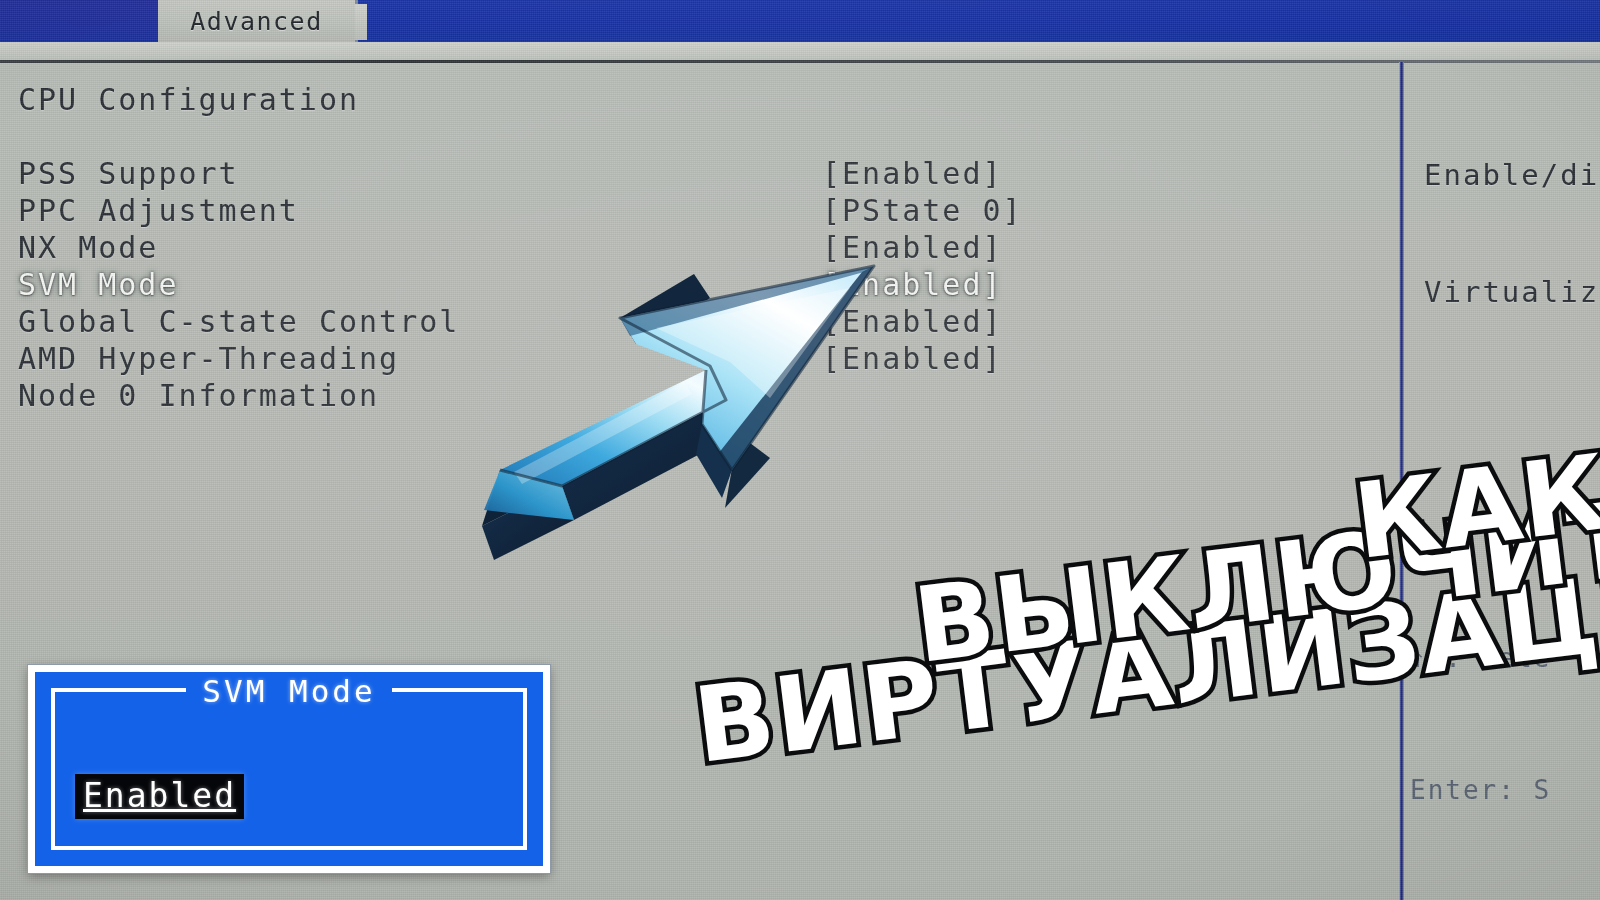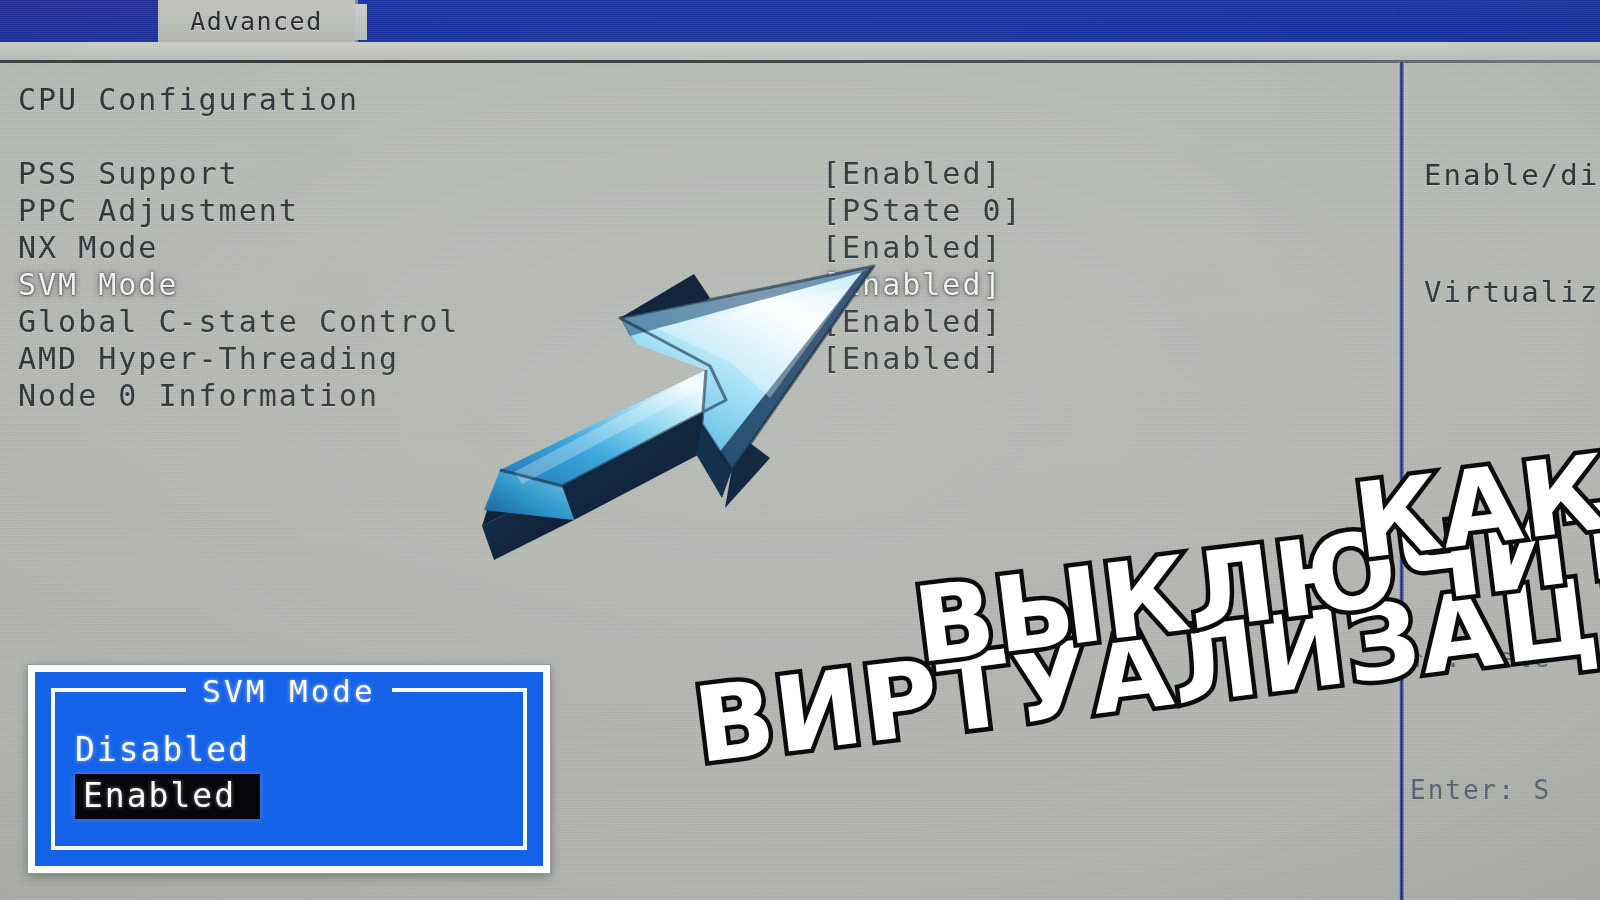--- a/index.html
+++ b/index.html
@@ -127,22 +127,23 @@
     background:#1462e8;padding:0 16px;
   }
   .opt{
     position:absolute;left:20px;font-size:33px;letter-spacing:2px;
     color:#ffffff;white-space:pre;
     text-shadow:0 0 4px rgba(255,255,255,.45);
   }
   .opt.o1{top:38px;}
   .opt.o2{
     top:82px;background:#05060a;color:#ffffff;
-    padding:2px 24px 4px 8px;
+    padding:2px 8px 4px 8px;
     box-shadow:0 0 6px rgba(255,255,255,.25);
+    text-decoration:underline;
   }
 
   
   .meme{
     position:absolute;
     font-family:"DejaVu Sans","Liberation Sans",sans-serif;
     font-weight:bold;color:#ffffff;
     -webkit-text-stroke:9px #0b0c0e;
     paint-order:stroke fill;
     white-space:nowrap;
@@ -213,21 +214,20 @@
   </div>
 
   <div id="noise"></div>
   <div id="vignette"></div>
 
   <div class="popup">
     <div class="popup-inner">
       <div class="popup-title">
         <span>SVM Mode</span>
       </div>
-      <div class="opt o1">Disabled</div>
       <div class="opt o2">Enabled</div>
     </div>
   </div>
 
   <svg id="arrow" viewBox="0 0 420 330">
     <defs>
       <linearGradient id="gShaftTop" x1="0" y1="1" x2="1" y2="0">
         <stop offset="0%" stop-color="#1f76b4"></stop>
         <stop offset="35%" stop-color="#3ea9de"></stop>
         <stop offset="62%" stop-color="#9ddcf3"></stop>

